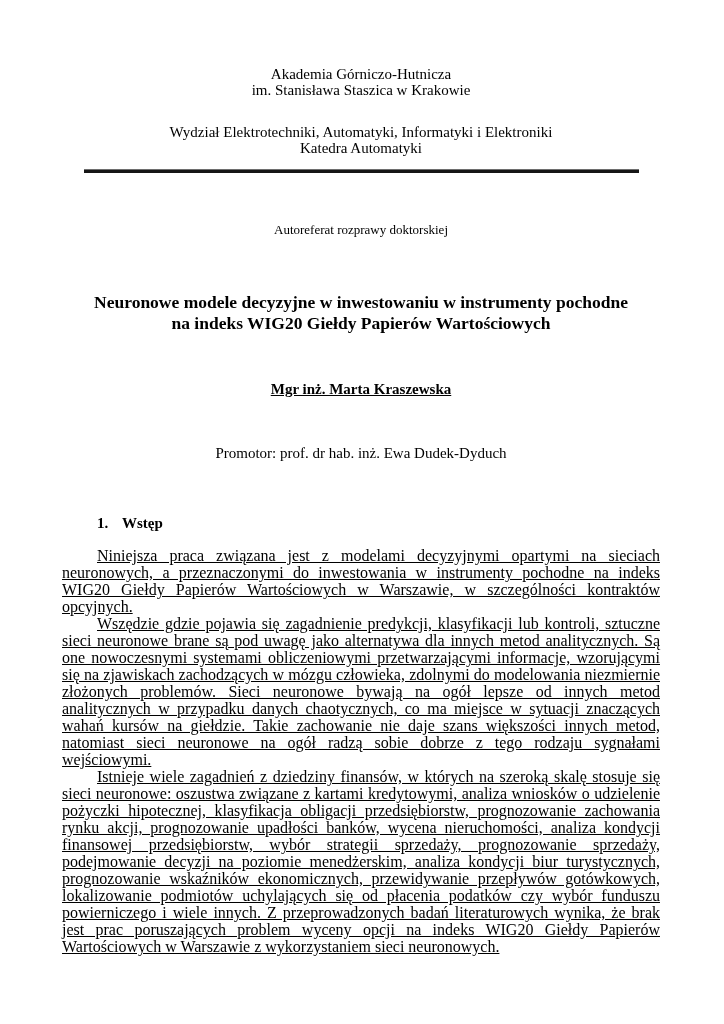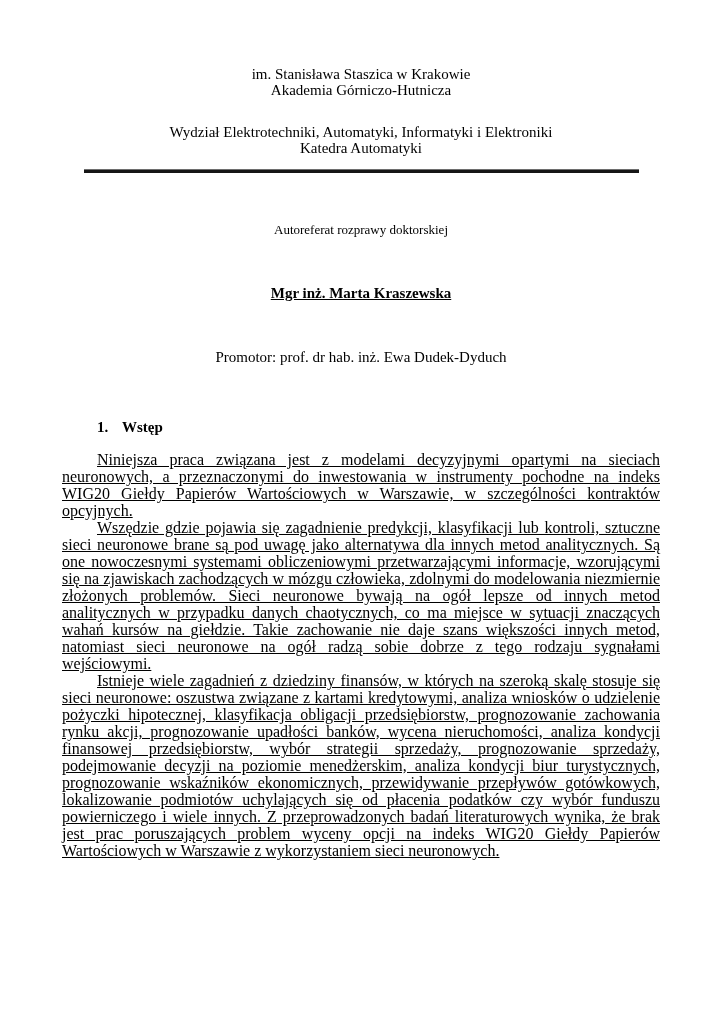--- a/index.html
+++ b/index.html
@@ -88,30 +88,31 @@
     text-indent: 35px;
     text-decoration: underline;
   }
 </style>
 </head>
 <body>
 
 <div class="page">
 
   <div class="institution">
+    <div>Akademia Górniczo-Hutnicza</div>
     <div>im. Stanisława Staszica w Krakowie</div>
-    <div>Akademia Górniczo-Hutnicza</div>
     <div class="faculty-line">Wydział Elektrotechniki, Automatyki, Informatyki i Elektroniki</div>
     <div>Katedra Automatyki</div>
   </div>
 
   <div class="rule"></div>
 
   <div class="doc-type">Autoreferat rozprawy doktorskiej</div>
 
+  <h1 class="title"><span>Neuronowe modele decyzyjne w inwestowaniu w instrumenty pochodne</span><br><span>na indeks WIG20 Giełdy Papierów Wartościowych</span></h1>
 
   <div class="author">Mgr inż. Marta Kraszewska</div>
 
   <div class="promotor">Promotor: prof. dr hab. inż. Ewa Dudek-Dyduch</div>
 
 
   <h2 class="section-heading"><span class="section-num">1.</span><span>Wstęp</span></h2>
 
   <div class="body-text">
     <p>Niniejsza praca związana jest z modelami decyzyjnymi opartymi na sieciach neuronowych, a przeznaczonymi do inwestowania w instrumenty pochodne na indeks WIG20 Giełdy Papierów Wartościowych w Warszawie, w szczególności kontraktów opcyjnych.</p>

